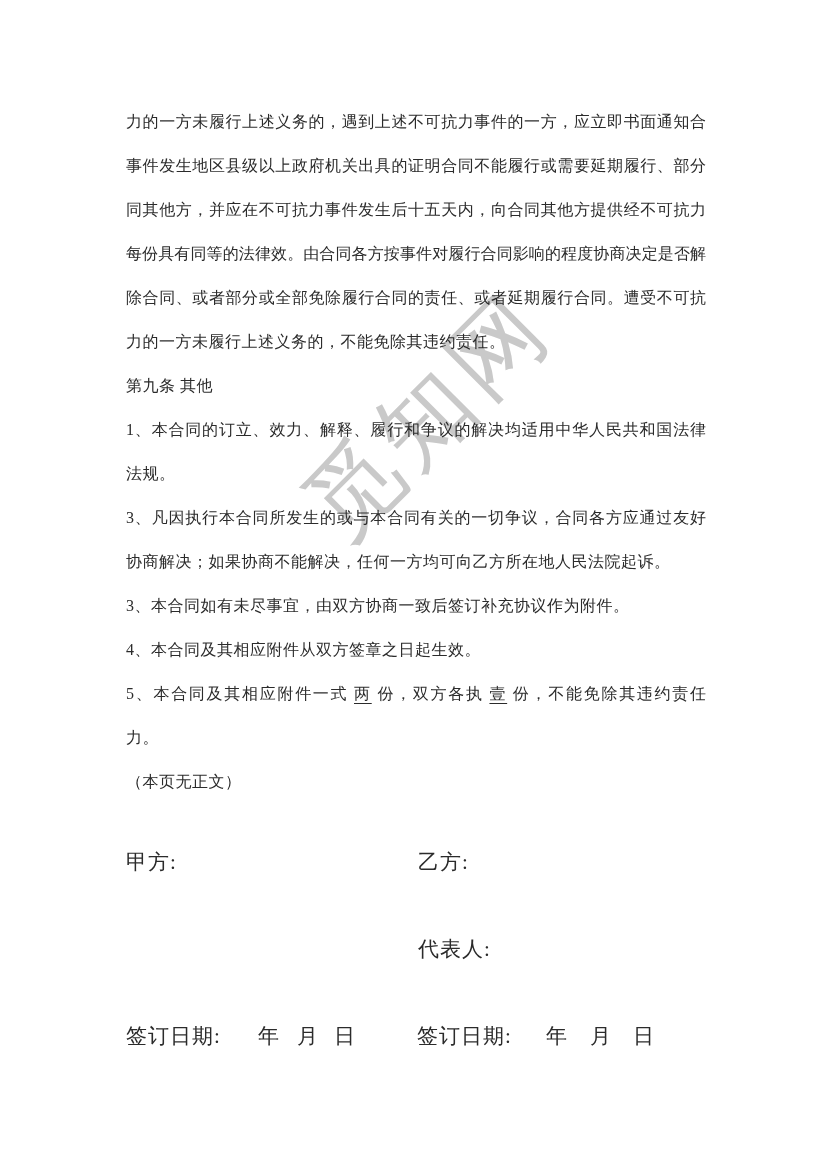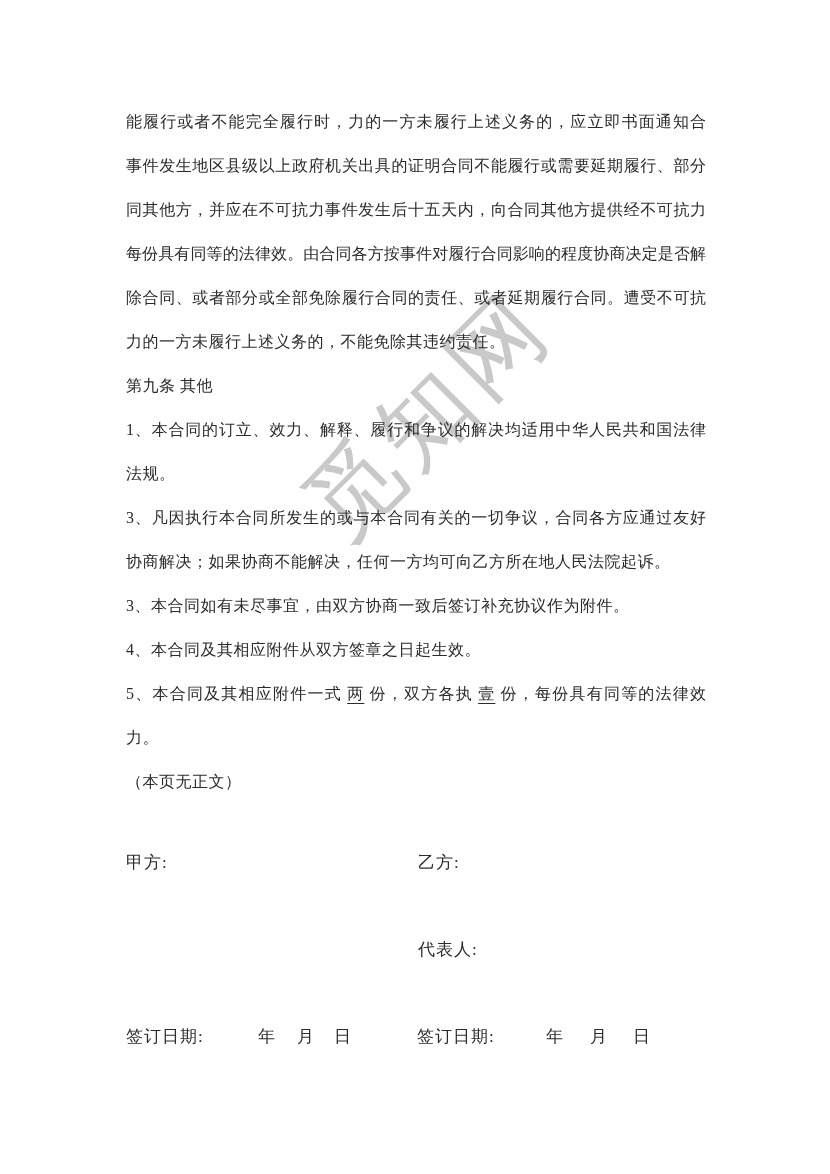--- a/index.html
+++ b/index.html
@@ -54,50 +54,50 @@
     overflow: hidden;
     letter-spacing: 0;
   }
   .u {
     text-decoration: underline;
     text-underline-offset: 4px;
     text-decoration-thickness: 1px;
   }
   .sig {
     position: absolute;
-    font-size: 17px;
+    font-size: 21px;
     line-height: 21px;
     letter-spacing: 1px;
     z-index: 1;
   }
 </style>
 </head>
 <body>
 
 <div class="page" style="color: rgb(43, 43, 43); background: rgb(255, 255, 255);">
 
   <div class="watermark" style="color: rgb(201, 201, 201);">
     <span>觅知网</span>
   </div>
 
   <div class="content">
-      <div class="line just"><span>能履行或者不能完全履行时，力的一方未履行上述义务的，应立即书面通知合</span></div>
+      <div class="line just"><span>力的一方未履行上述义务的，遇到上述不可抗力事件的一方，应立即书面通知合</span></div>
       <div class="line just"><span>事件发生地区县级以上政府机关出具的证明合同不能履行或需要延期履行、部分</span></div>
       <div class="line just"><span>同其他方，并应在不可抗力事件发生后十五天内，向合同其他方提供经不可抗力</span></div>
       <div class="line just"><span>每份具有同等的法律效。由合同各方按事件对履行合同影响的程度协商决定是否解</span></div>
       <div class="line just"><span>除合同、或者部分或全部免除履行合同的责任、或者延期履行合同。遭受不可抗</span></div>
       <div class="line"><span>力的一方未履行上述义务的，不能免除其违约责任。</span></div>
       <div class="line"><span>第九条 其他</span></div>
       <div class="line just"><span>1、本合同的订立、效力、解释、履行和争议的解决均适用中华人民共和国法律</span></div>
       <div class="line"><span>法规。</span></div>
       <div class="line just"><span>3、凡因执行本合同所发生的或与本合同有关的一切争议，合同各方应通过友好</span></div>
       <div class="line"><span>协商解决；如果协商不能解决，任何一方均可向乙方所在地人民法院起诉。</span></div>
       <div class="line"><span>3、本合同如有未尽事宜，由双方协商一致后签订补充协议作为附件。</span></div>
       <div class="line"><span>4、本合同及其相应附件从双方签章之日起生效。</span></div>
-      <div class="line just"><span>5、本合同及其相应附件一式 </span><span class="u">两</span><span> 份，双方各执 </span><span class="u">壹</span><span> 份，每份具有同等的法律效</span></div>
+      <div class="line just"><span>5、本合同及其相应附件一式 </span><span class="u">两</span><span> 份，双方各执 </span><span class="u">壹</span><span> 份，不能免除其违约责任</span></div>
       <div class="line"><span>力。</span></div>
       <div class="line"><span>（本页无正文）</span></div>
     </div>
 
   <span class="sig" style="left:126px; top:852px;">甲方:</span>
   <span class="sig" style="left:418px; top:852px;">乙方:</span>
 
   <span class="sig" style="left:418px; top:939px;">代表人:</span>
 
   <span class="sig" style="left:126px; top:1026px;">签订日期:</span>

